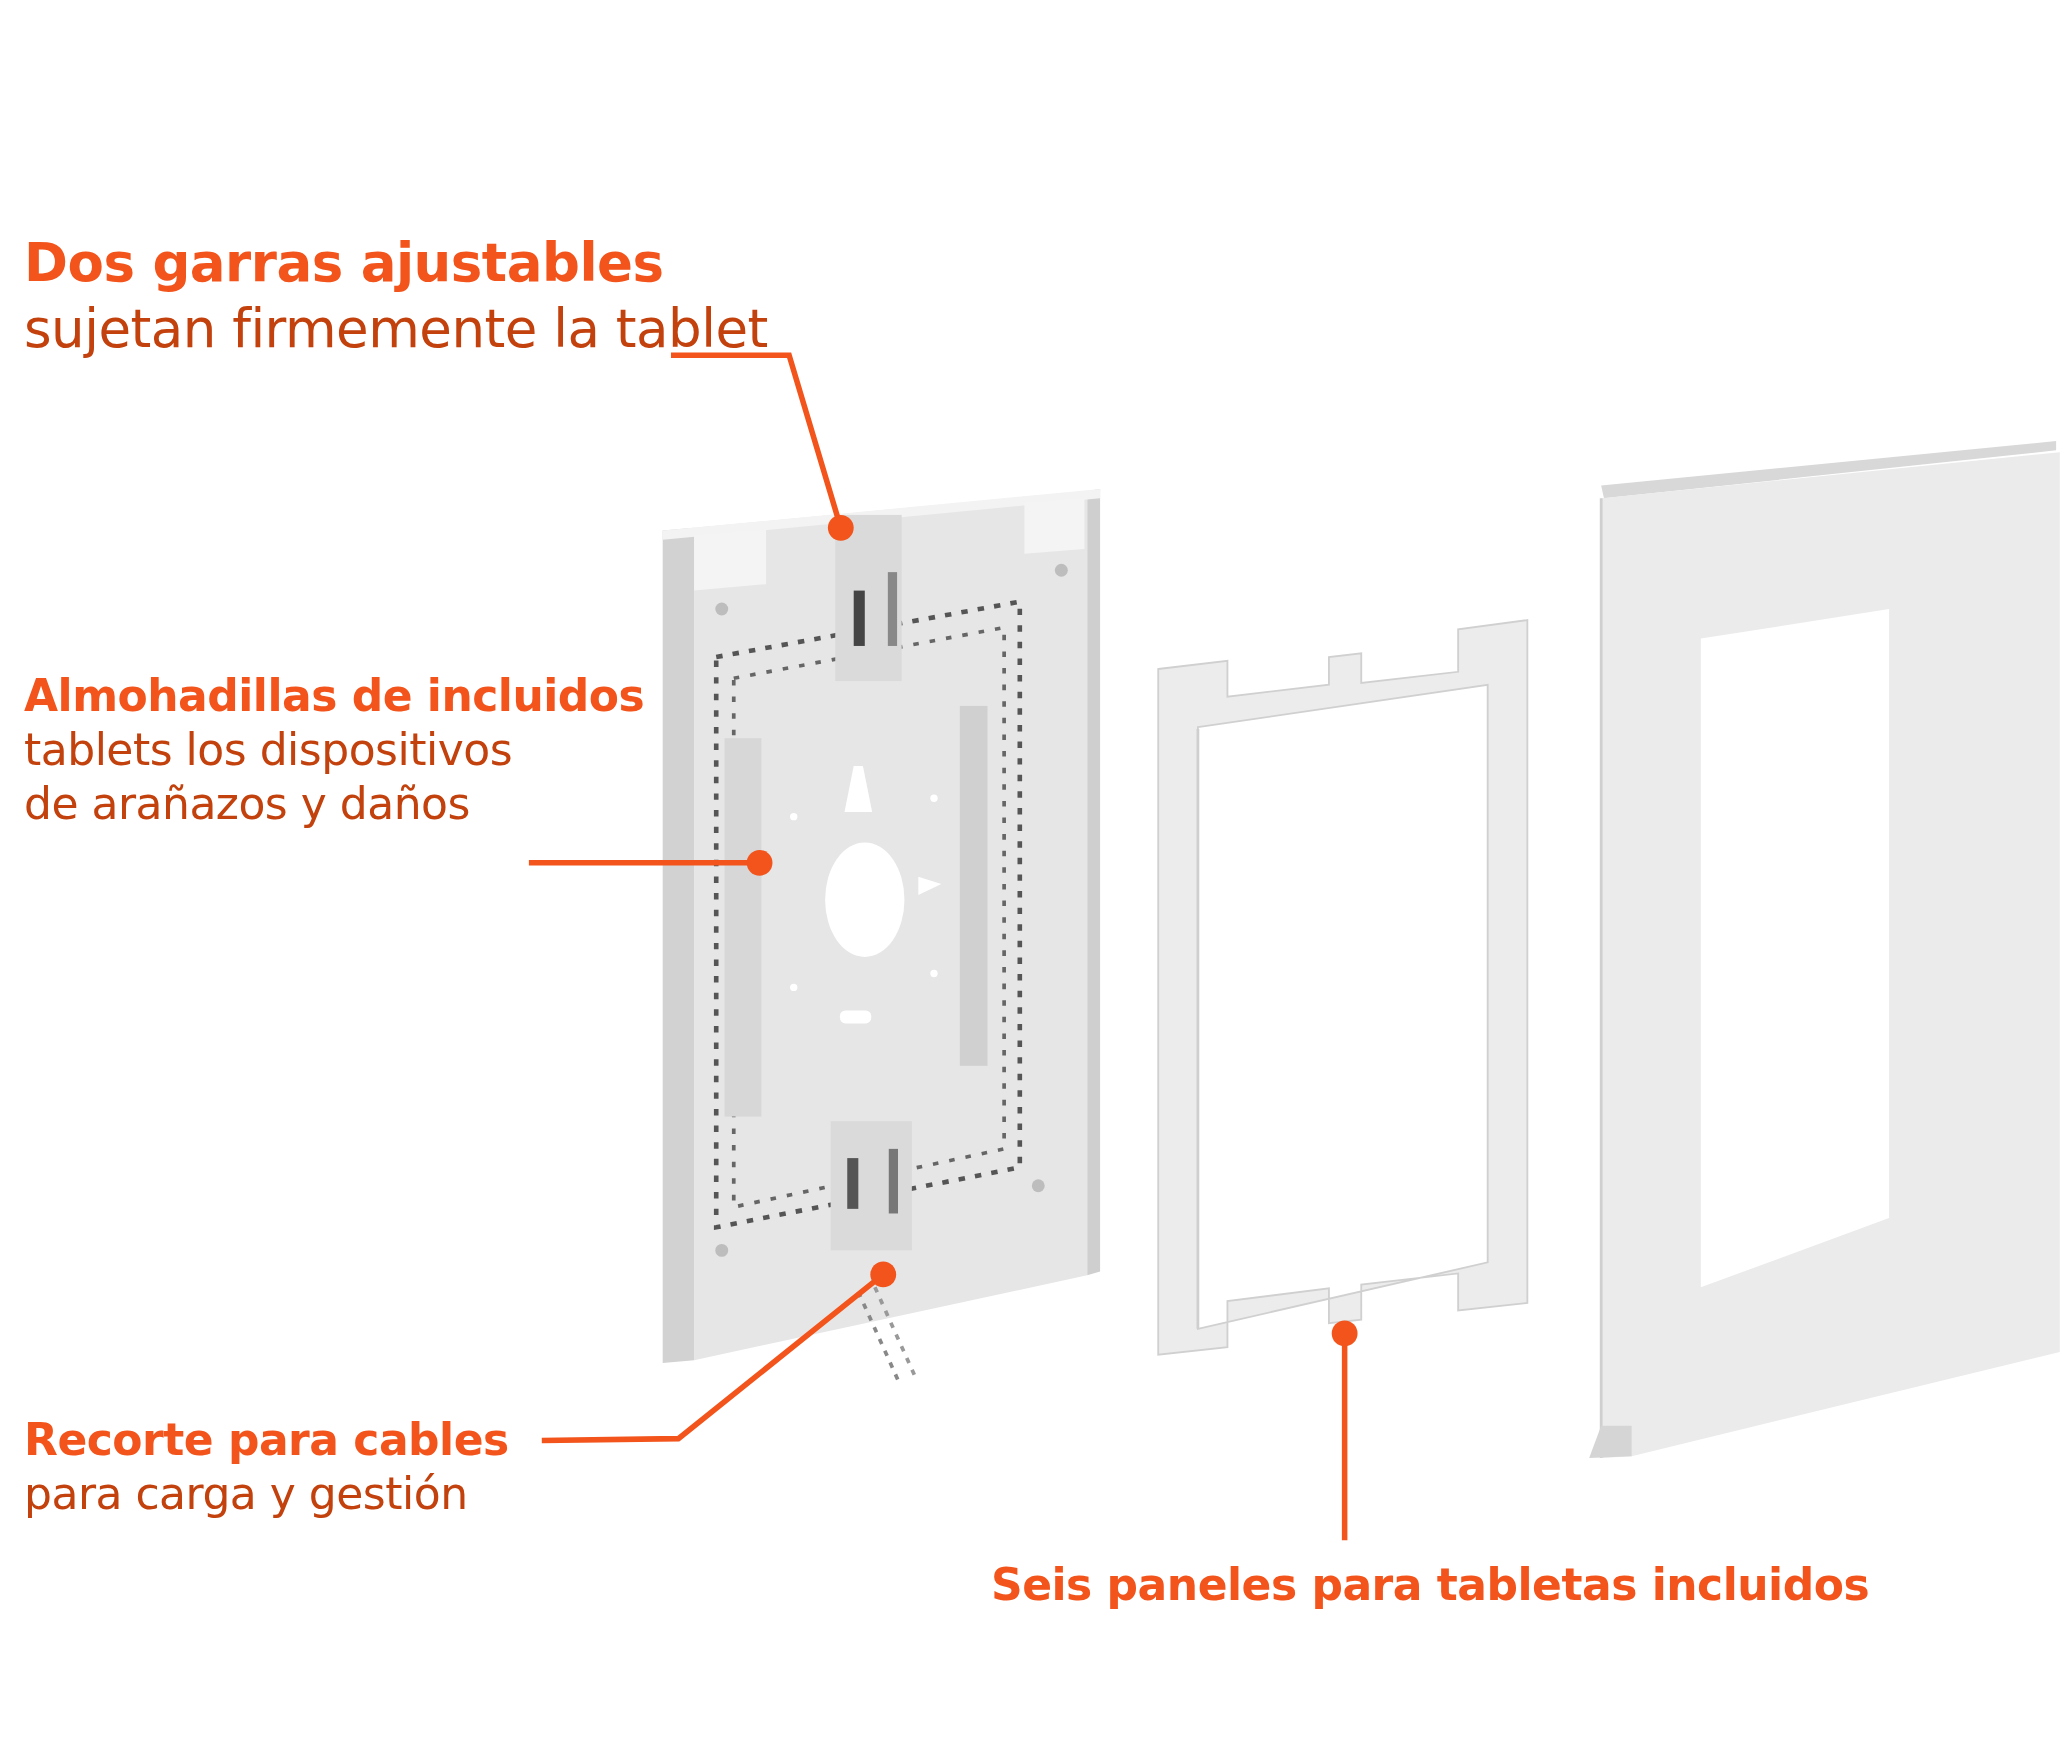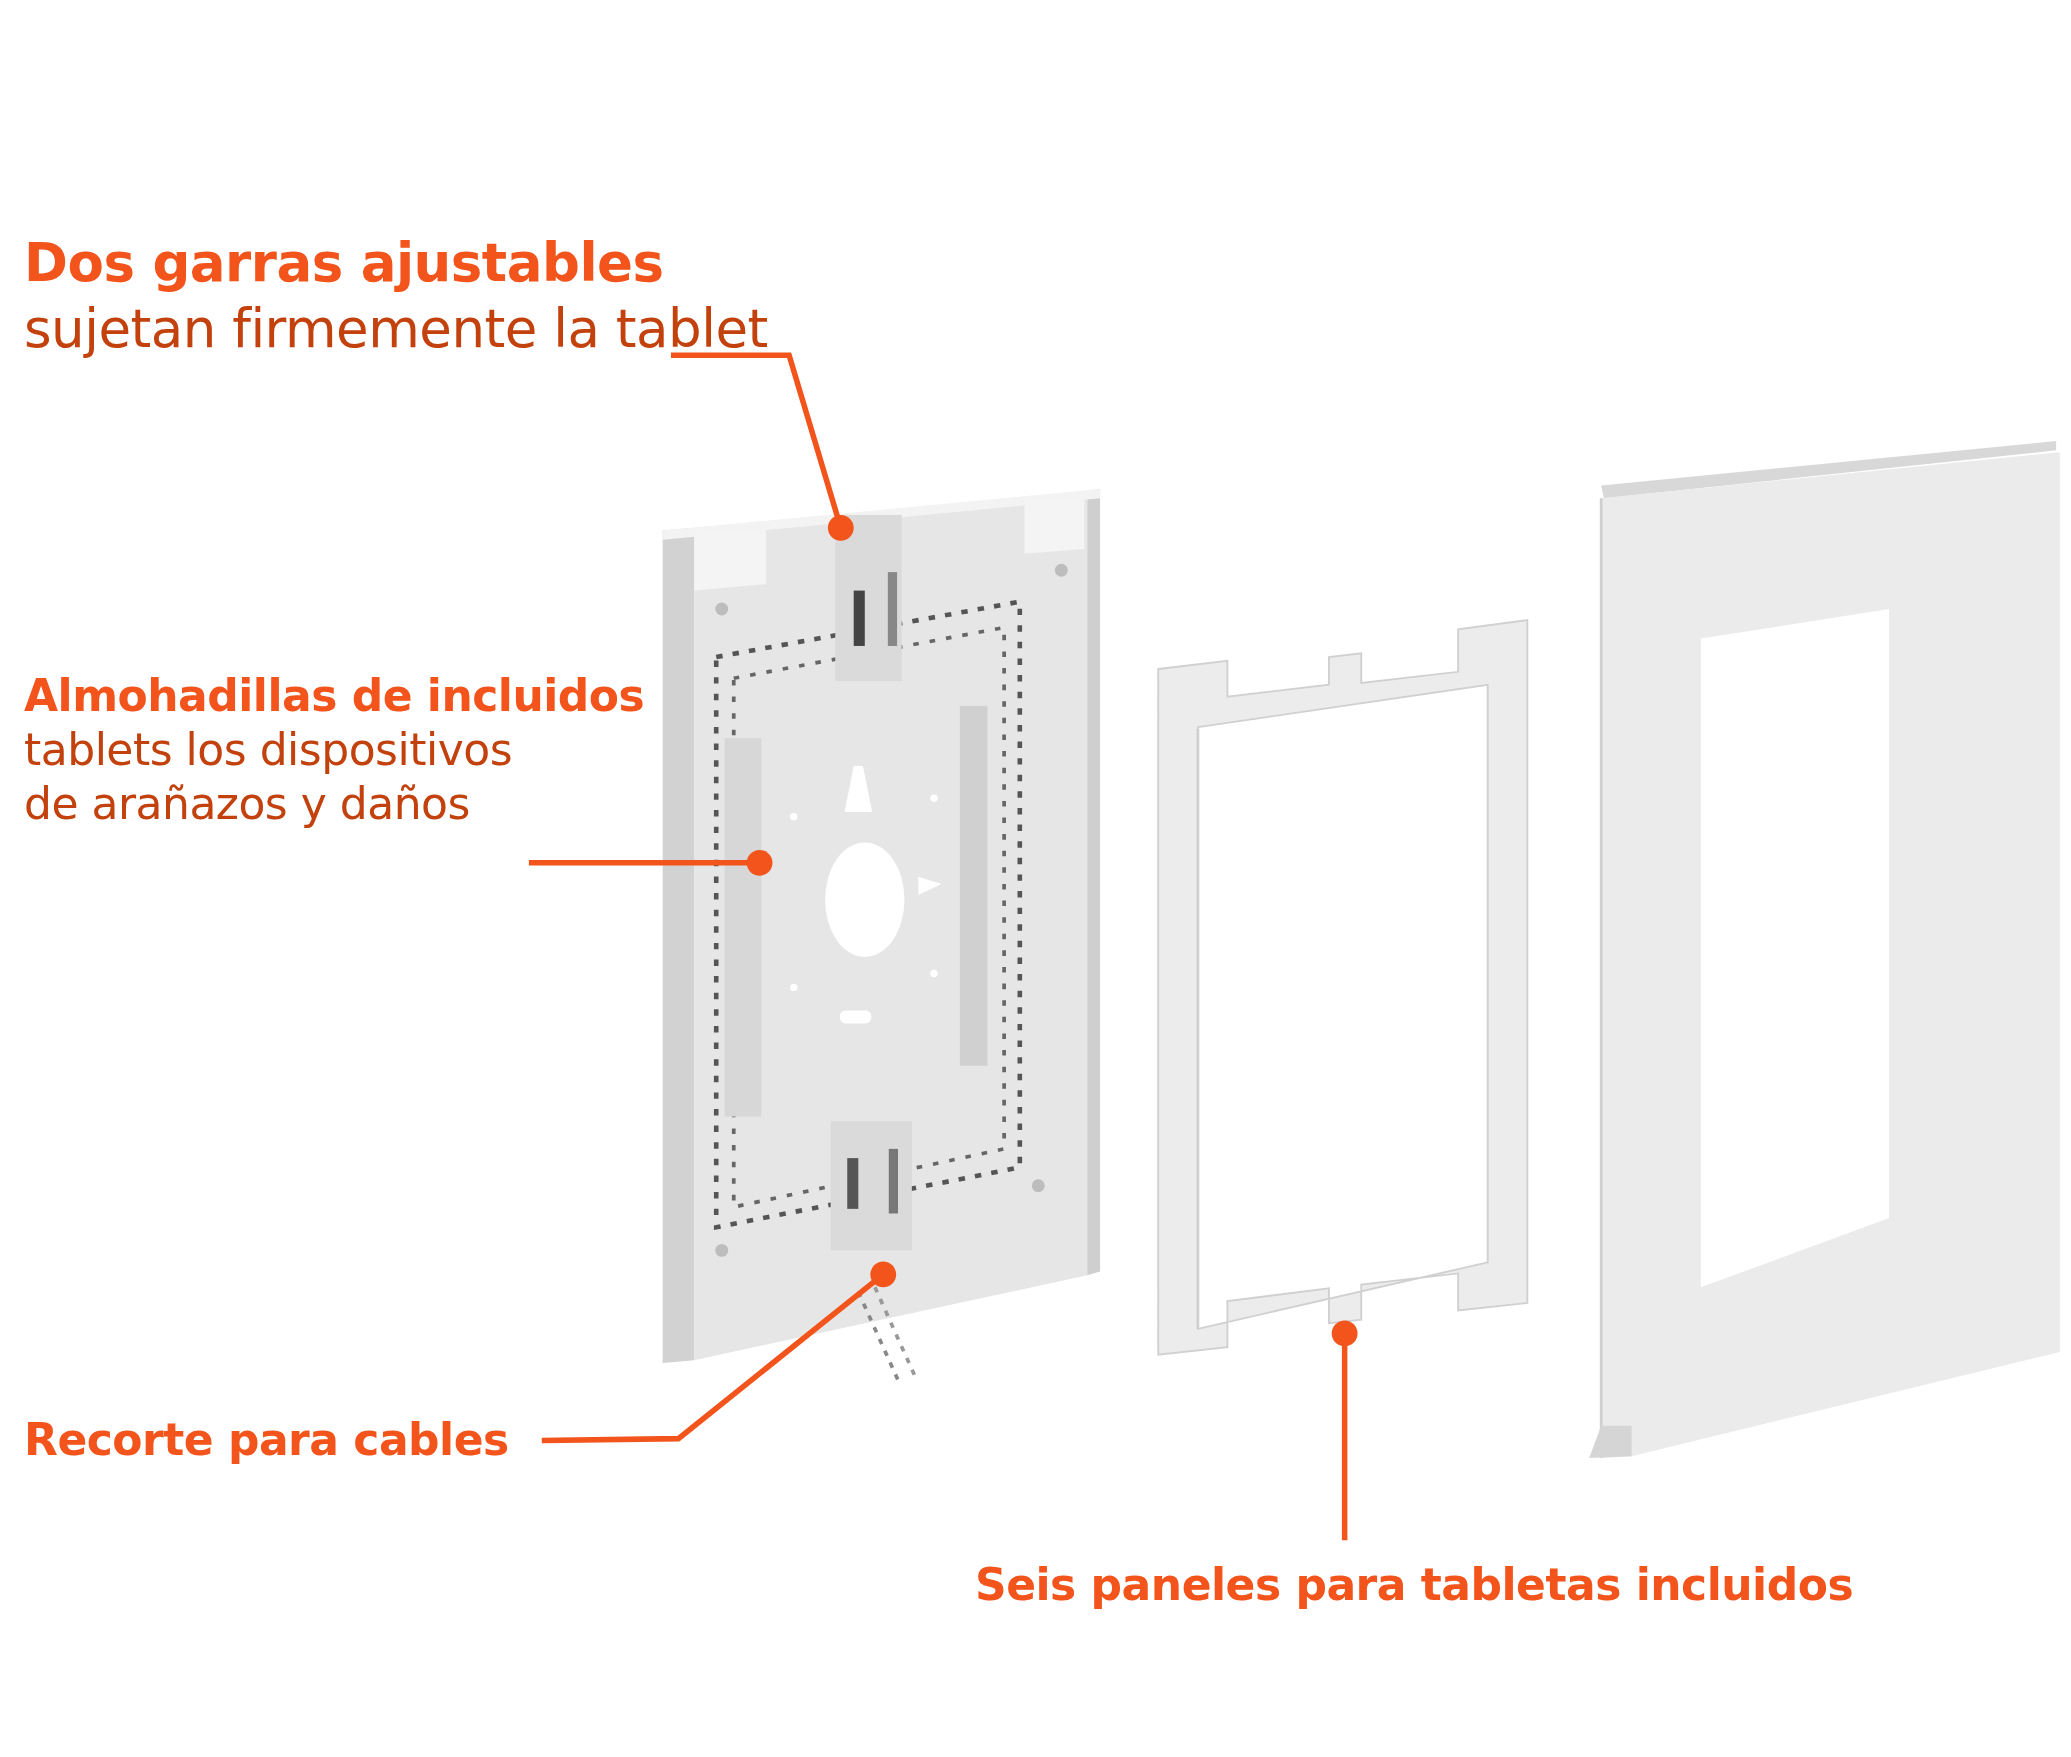--- a/index.html
+++ b/index.html
@@ -7,21 +7,21 @@
   .callout { position: absolute; }
   .callout .title { color: #f2541b; font-weight: bold; font-size: 50px; line-height: 54px; letter-spacing: -0.5px; font-family: "DejaVu Sans", sans-serif; }
   .callout .desc { color: #c2410c; font-size: 50px; line-height: 54px; font-weight: normal; letter-spacing: -0.5px; font-family: "DejaVu Sans", sans-serif; }
   #c1 { left: 24px; top: 230px; }
   #c1 .title, #c1 .desc { font-size: 53px; line-height: 66px; }
   #c2 { left: 24px; top: 669px; }
   #c2 .title, #c2 .desc { font-size: 44px; line-height: 54px; }
   #c3 { left: 24px; top: 1413px; }
   #c3 .title, #c3 .desc { font-size: 44px; line-height: 54px; }
   #c4 { left: 975px; top: 1558px; }
-  #c4 .title, #c4 .desc { font-size: 44px; line-height: 54px; }
+  #c4 .title, #c4 .desc { font-size: 44px; line-height: 54px; margin-left: 16px; }
   svg.art { position: absolute; left: 0; top: 0; width: 2071px; height: 1757px; }
 </style>
 </head>
 <body>
 
 <svg class="art" viewBox="0 0 2244 1904" xmlns="http://www.w3.org/2000/svg">
 
   <g>
 
     <polygon points="718,575 752,572 752,1474 718,1477" fill="#d2d2d2"></polygon>
@@ -102,18 +102,19 @@
 </div>
 
 <div class="callout" id="c2">
   <div class="title">Almohadillas de incluidos</div>
   <div class="desc">tablets los dispositivos</div>
   <div class="desc">de arañazos y daños</div>
 </div>
 
 <div class="callout" id="c3">
   <div class="title">Recorte para cables</div>
+  <div class="desc">para carga y gestión</div>
 </div>
 
 <div class="callout" id="c4">
   <div class="title">Seis paneles para tabletas incluidos</div>
 </div>
 
 
 </body></html>

